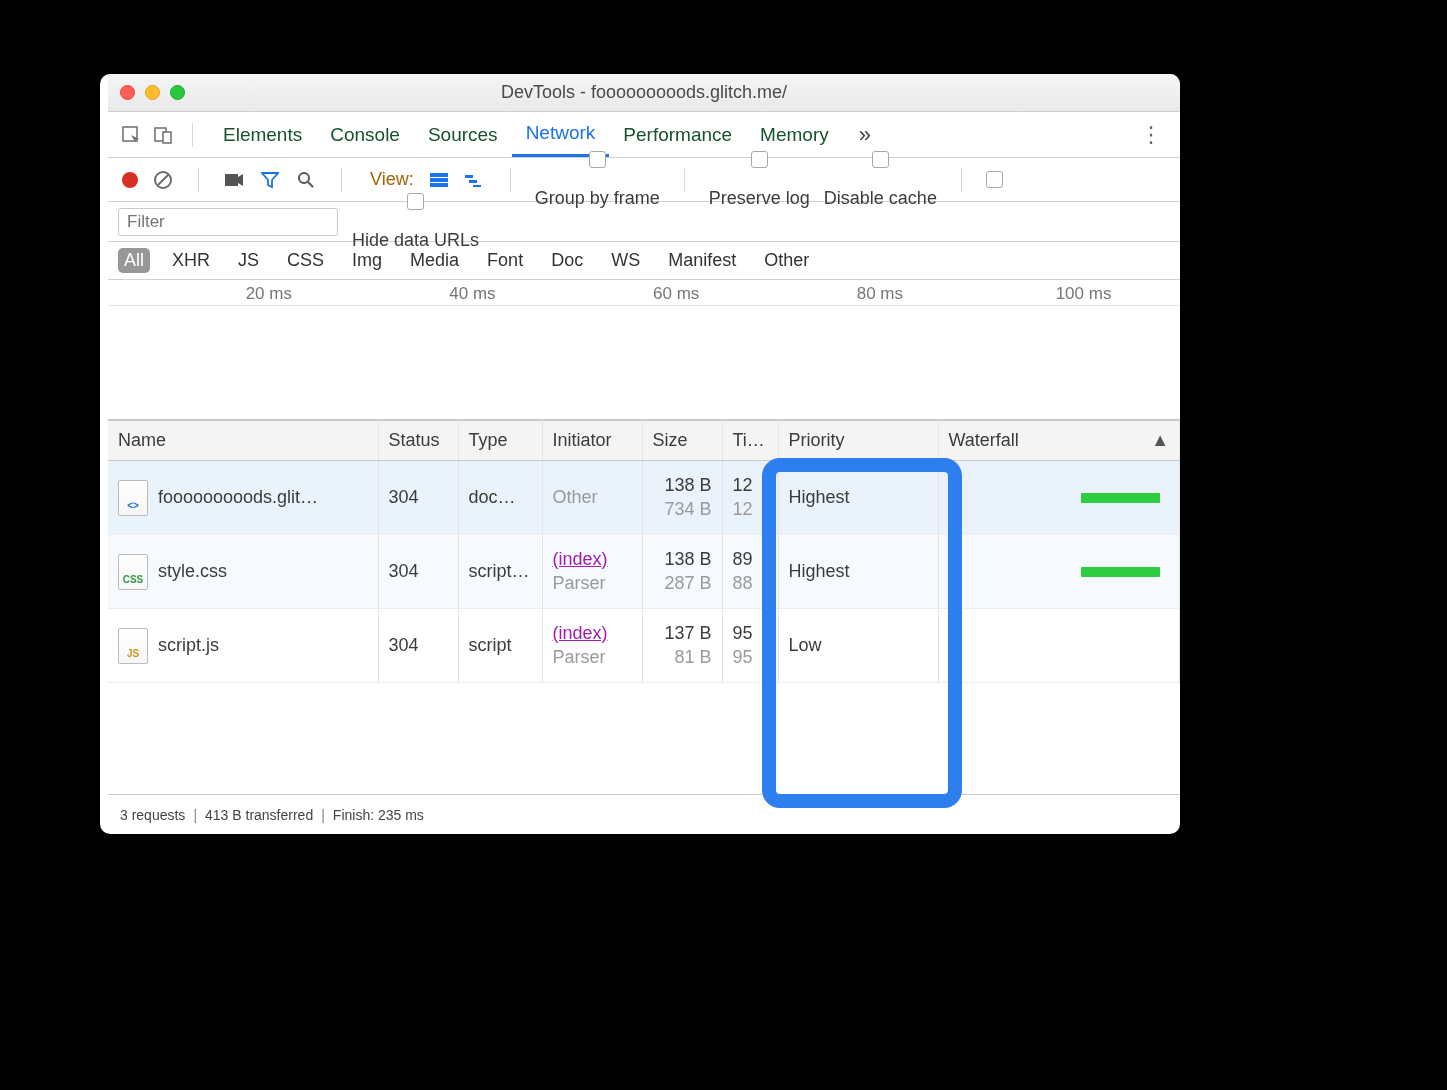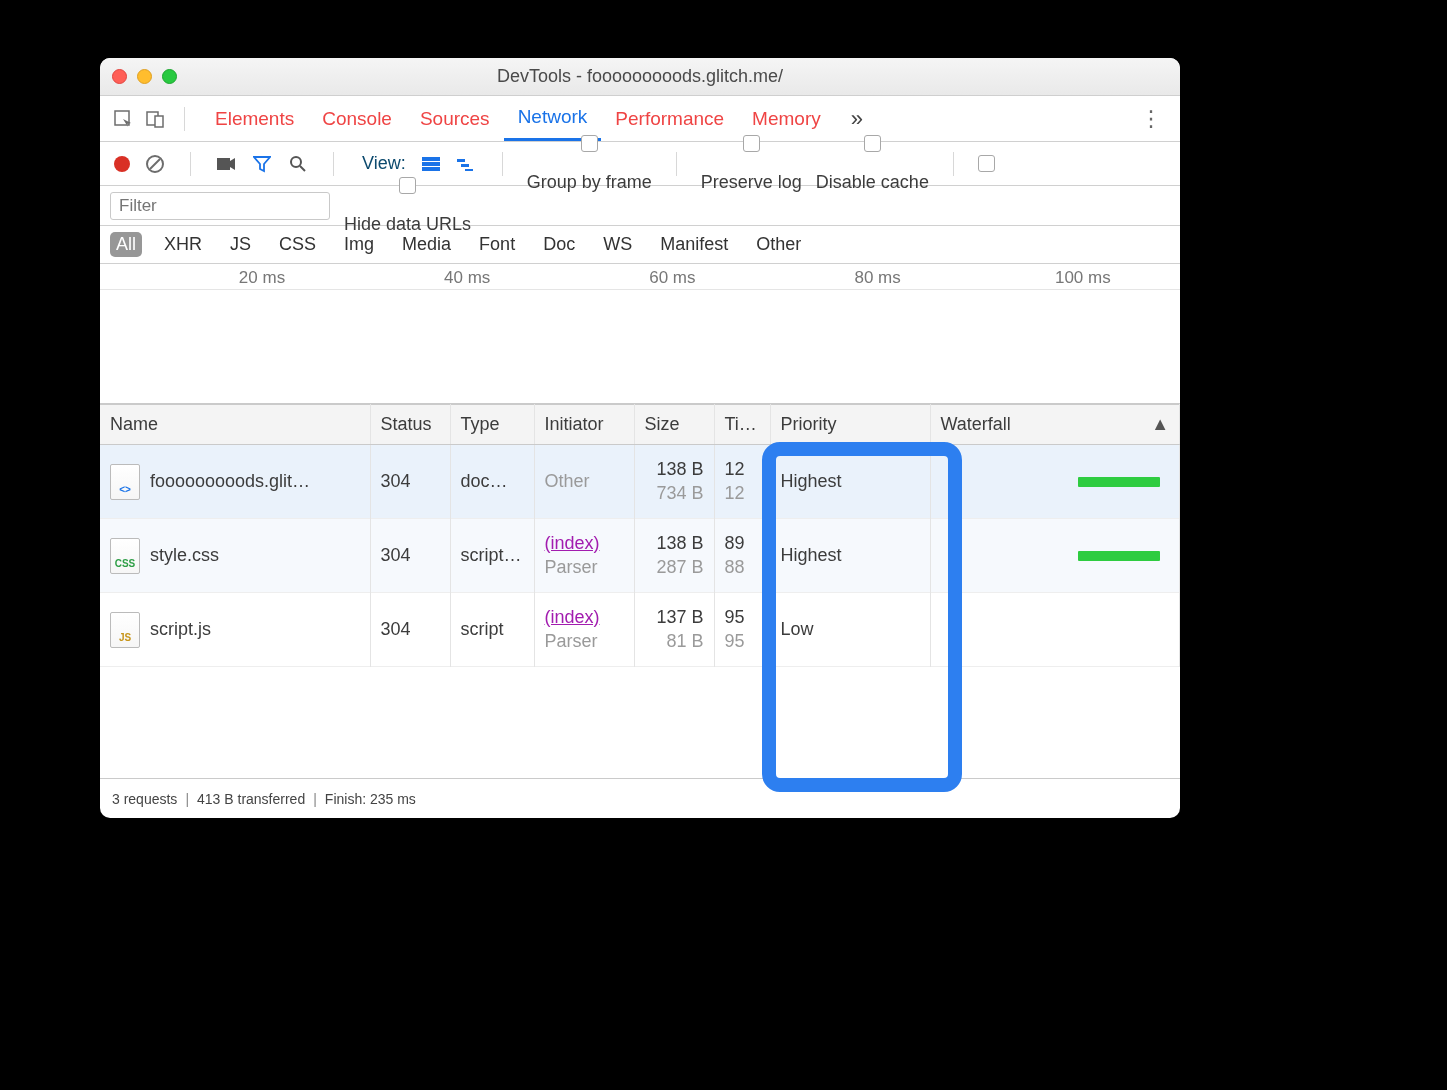--- a/index.html
+++ b/index.html
@@ -8,29 +8,30 @@
     width: 1447px;
     height: 1090px;
     font-family: -apple-system, "Helvetica Neue", Arial, sans-serif;
     font-size: 18px;
     color: #3c3c3c;
     position: relative;
   }
   .window {
     position: absolute;
     left: 100px;
-    top: 58px;
+    top: 74px;
     width: 1080px;
     height: 760px;
     background: #fff;
     border-radius: 10px;
     box-shadow: 0 30px 60px rgba(0,0,0,0.5);
     overflow: hidden;
     display: flex;
     flex-direction: column;
+    padding-left: 8px;
   }
   
   .titlebar {
     height: 38px;
     background: linear-gradient(#f5f5f5,#e9e9e9);
     border-bottom: 1px solid #cfcfcf;
     display: flex;
     align-items: center;
     padding: 0 12px;
     position: relative;
@@ -48,33 +49,33 @@
   .tabs {
     height: 46px;
     border-bottom: 1px solid #d0d0d0;
     display: flex; align-items: center;
     padding: 0 10px;
     gap: 6px;
     color: #555;
   }
   .tab-icon { width: 26px; height: 26px; display:flex;align-items:center;justify-content:center; color:#6d6d6d; }
   .divider { width: 1px; height: 24px; background: #d8d8d8; margin: 0 10px; }
-  .tab { padding: 0 14px; height: 100%; display:flex; align-items:center; font-size: 19px; color:#ef4444; cursor:pointer; }
+  .tab { padding: 0 14px; height: 100%; display:flex; align-items:center; font-size: 19px; color:#14532d; cursor:pointer; }
   .tab.active { color: #1a73e8; border-bottom: 3px solid #1a73e8; }
   .overflow { font-size: 22px; color: #444; padding: 0 10px; }
   .kebab { margin-left: auto; font-size: 22px; color: #666; padding: 0 8px; }
   
   .toolbar {
     height: 44px;
     border-bottom: 1px solid #d0d0d0;
     display:flex; align-items:center; padding: 0 14px; gap: 14px; font-size:18px;
   }
   .rec { width:16px;height:16px;border-radius:50%;background:#d93025;}
   .tb-icon { color:#666; display:flex;align-items:center;justify-content:center; width:22px;height:22px;}
-  .view-label { color:#0c4a6e; margin-left:4px;}
+  .view-label { color:#a16207; margin-left:4px;}
   .chk { display:flex;align-items:center;gap:20px;flex-direction:column;}
   .chkbox { width:17px;height:17px;border:1px solid #a8a8a8;border-radius:3px;background:#fff;}
   
   .filterrow {
     height: 40px; border-bottom:1px solid #d0d0d0;
     display:flex; align-items:center; padding: 0 10px; gap:14px;
   }
   .filter-input {
     width: 220px; height: 28px; border:1px solid #c9c9c9; border-radius:3px;
     padding: 0 8px; font-size:17px; color:#888; background:#fff;

